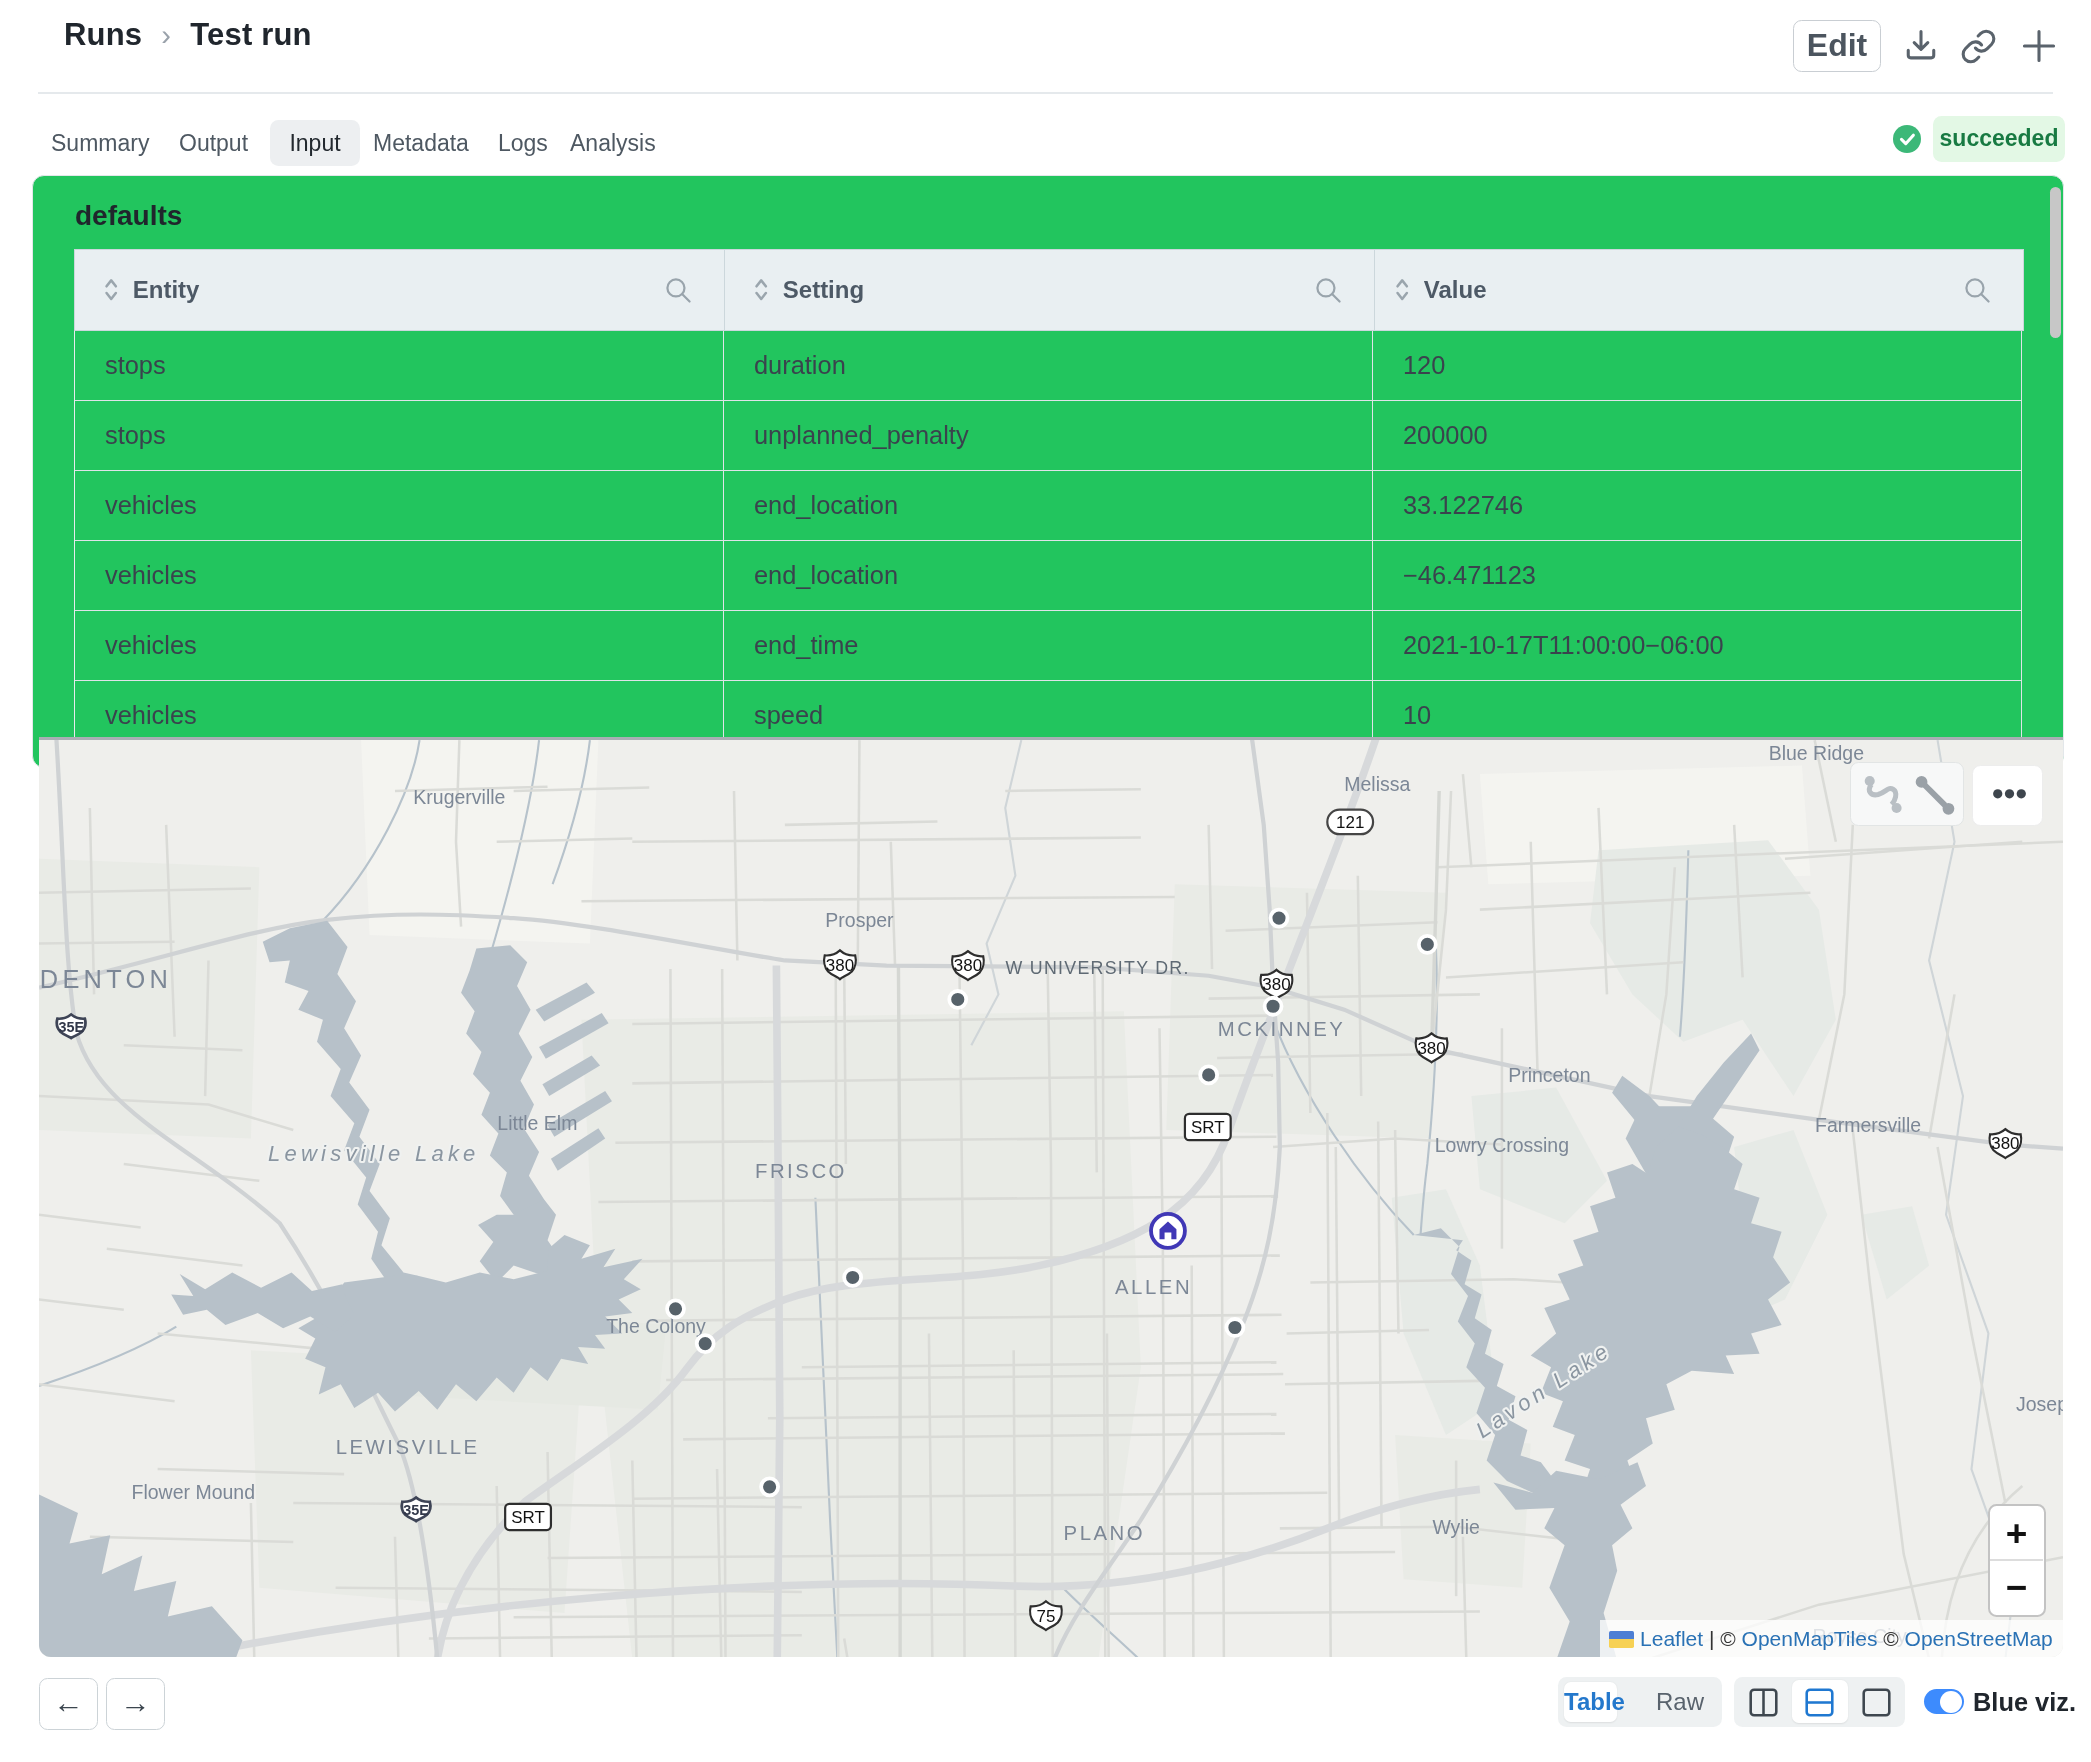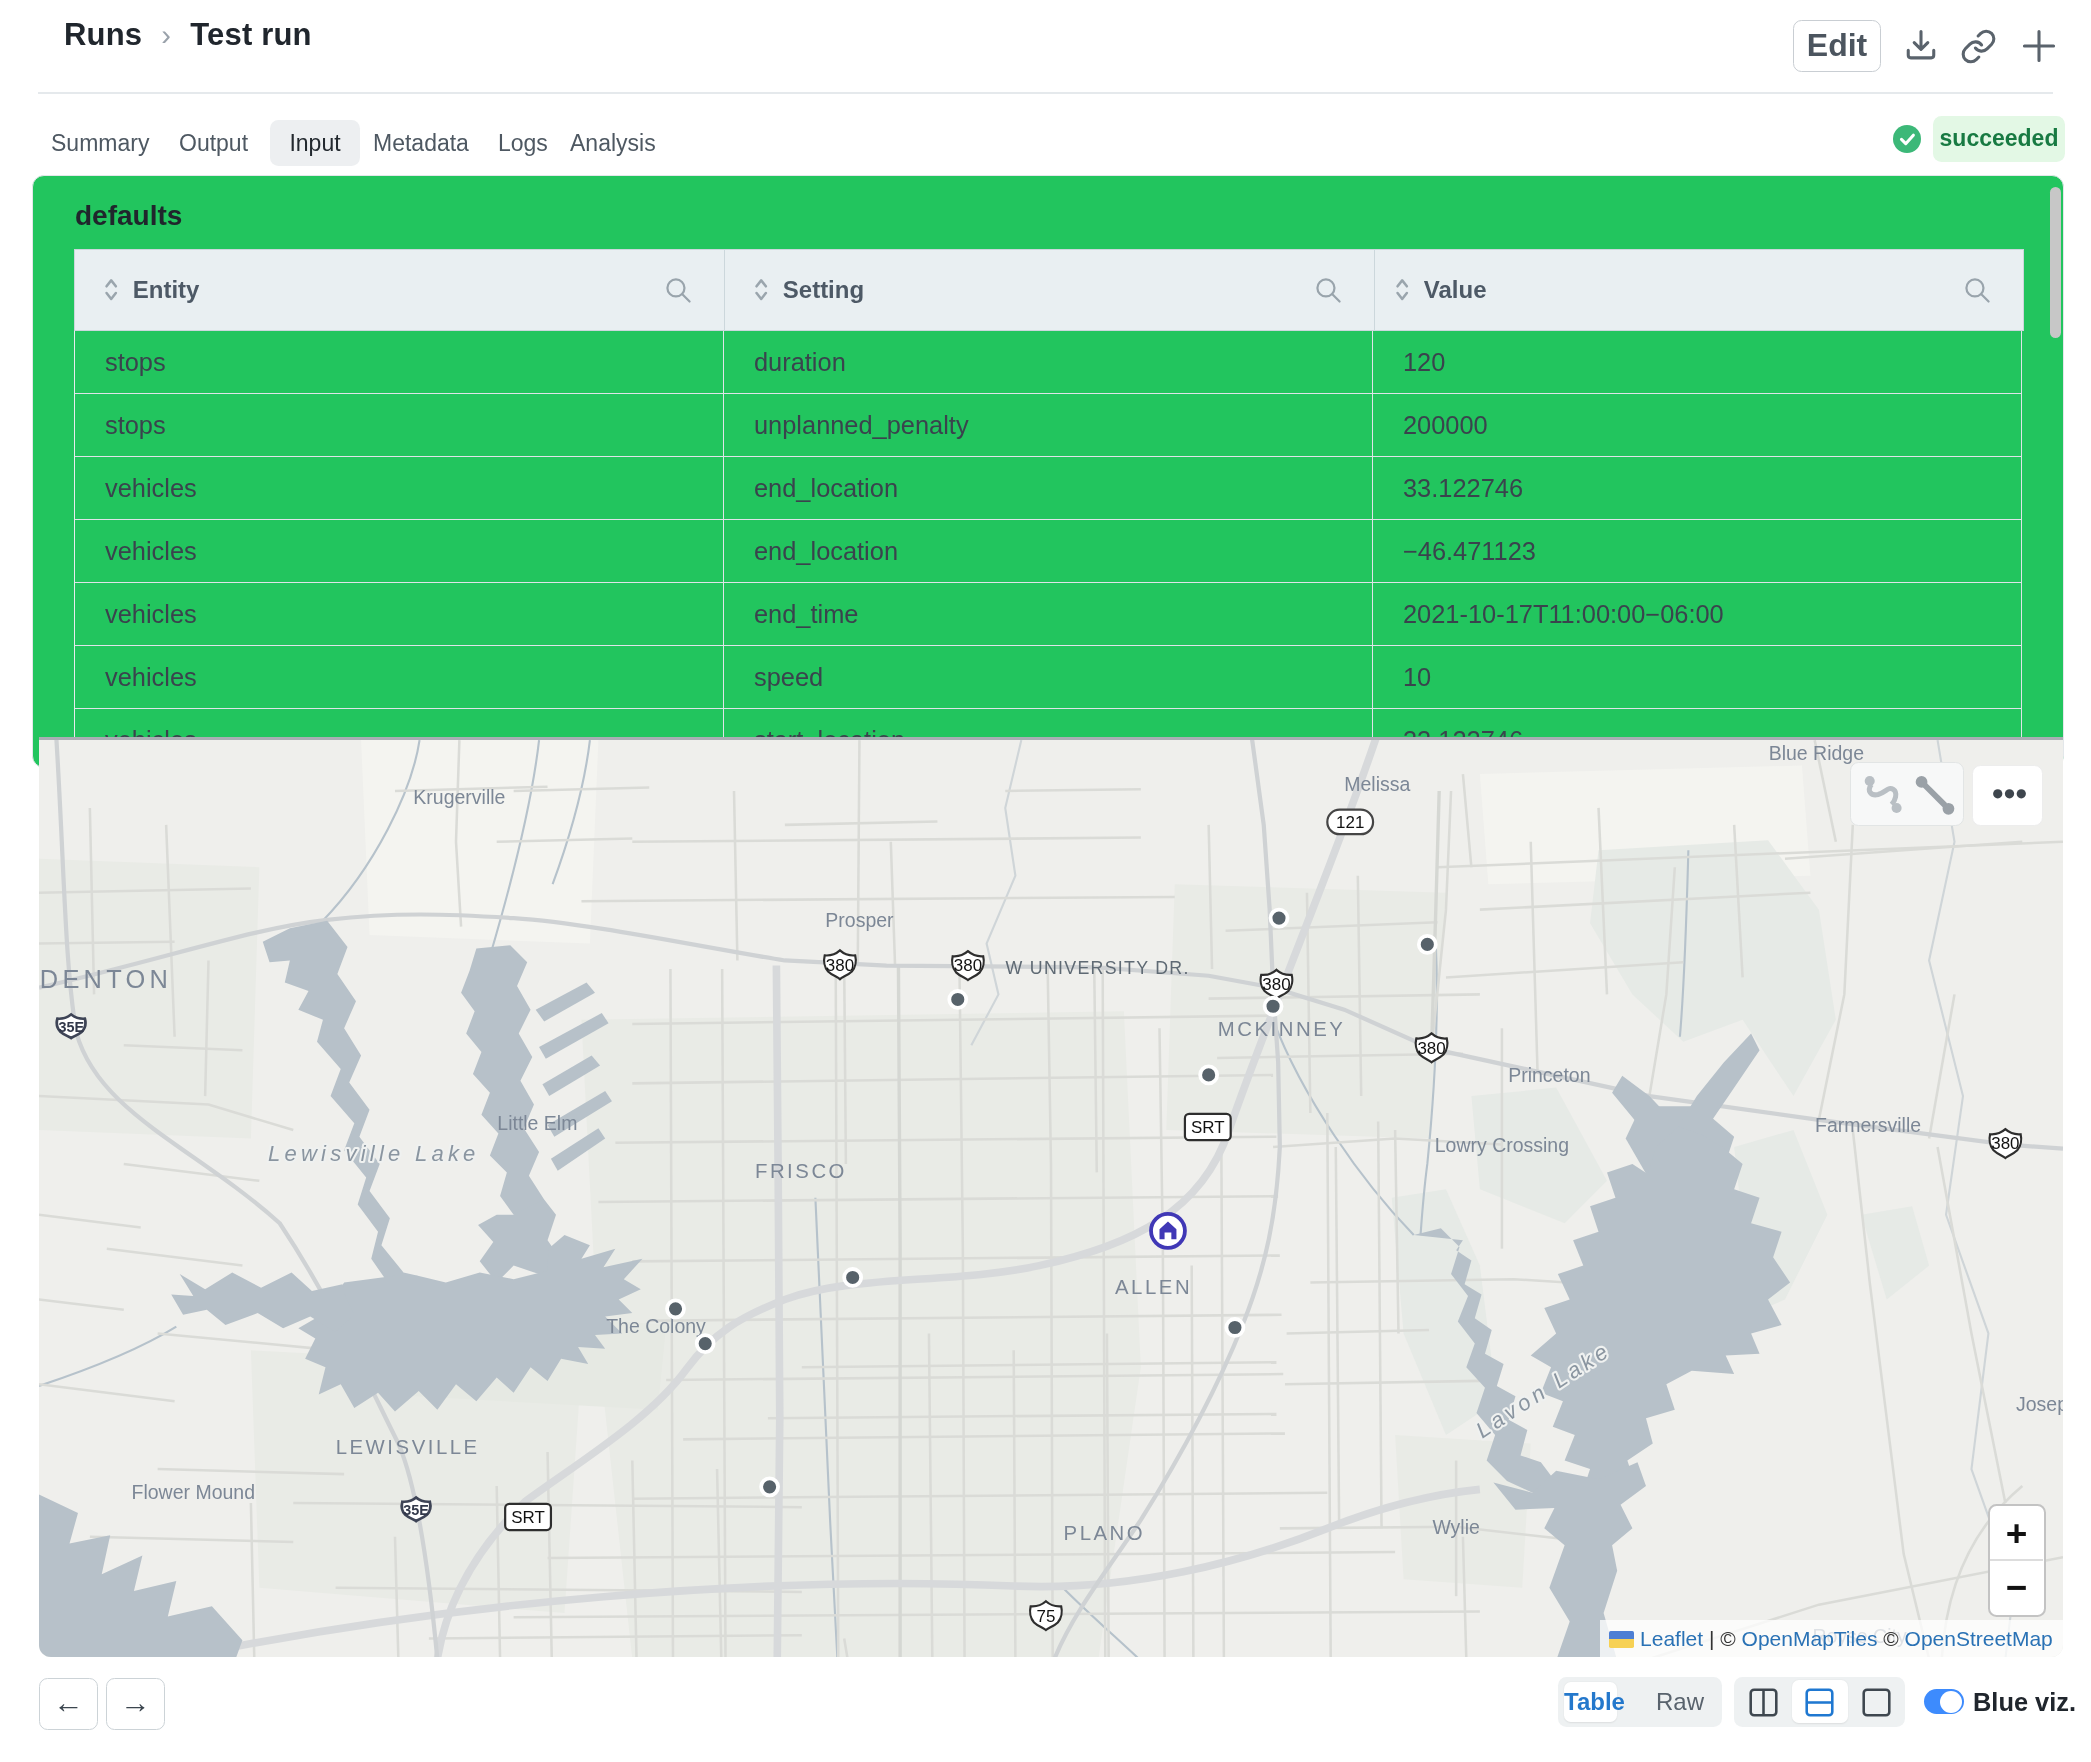--- a/index.html
+++ b/index.html
@@ -14,21 +14,21 @@
 .tab { top:120px; height:46px; line-height:46px; font-size:23px; color:#4e5862; }
 .tabsel { background:#edeff1; border-radius:8.5px; color:#23292f; font-weight:400; text-align:center; }
 
 .okcircle { left:1893px; top:125px; width:28px; height:28px; border-radius:50%; background:#3cb878; }
 .okbadge { left:1933px; top:116px; width:132px; height:46px; background:#e3f8e5; border-radius:8.5px; color:#187a42; font-size:23px; font-weight:700; text-align:center; line-height:45px; }
 
 .card { left:32px; top:175px; width:2032px; height:593px; border:1.7px solid #e3e7ea; border-radius:12px; background:#22c55e; overflow:hidden; }
 .cardtitle { left:42px; top:24px; font-size:28px; font-weight:700; color:#20262c; }
 .tbl { left:41px; top:73px; width:1950px; }
 .thlbl { font-size:24px; font-weight:700; color:#4d5966; }
-.cell { height:63px; border-bottom:1.7px solid #dee4e8; border-right:1.7px solid #dee4e8; font-size:25.4px; color:#3a434d;text-align:center; }
+.cell { height:70px; border-bottom:1.7px solid #dee4e8; border-right:1.7px solid #dee4e8; font-size:25.4px; color:#3a434d;text-align:center; }
 .scrollbar { left:2017px; top:11px; width:11px; height:151px; border-radius:6px; background:#c7c7c7; }
 .thr { display:flex; }
 .thc { position:relative; width:650px; height:82px; background:#e9eff2; border:0.8px solid #ccd7dc; border-right:none; display:flex; align-items:center; padding-left:29px; }
 .thc:last-child { border-right:0.8px solid #ccd7dc;padding-left:20px; }
 .sorti { margin-right:14.4px; }
 .srchi { position:absolute; right:31px; top:26px; }
 .tr { display:flex; border-left:1.7px solid #e6ebee; }
 .tr .cell { display:flex; align-items:center; padding-left:30px; width:649px; }
 
 .map { left:39px; top:737px; width:2024px; height:920px; border-top:3.4px solid #a9aeb3; border-radius:0 0 12px 12px; overflow:hidden; background:#efefec; }

